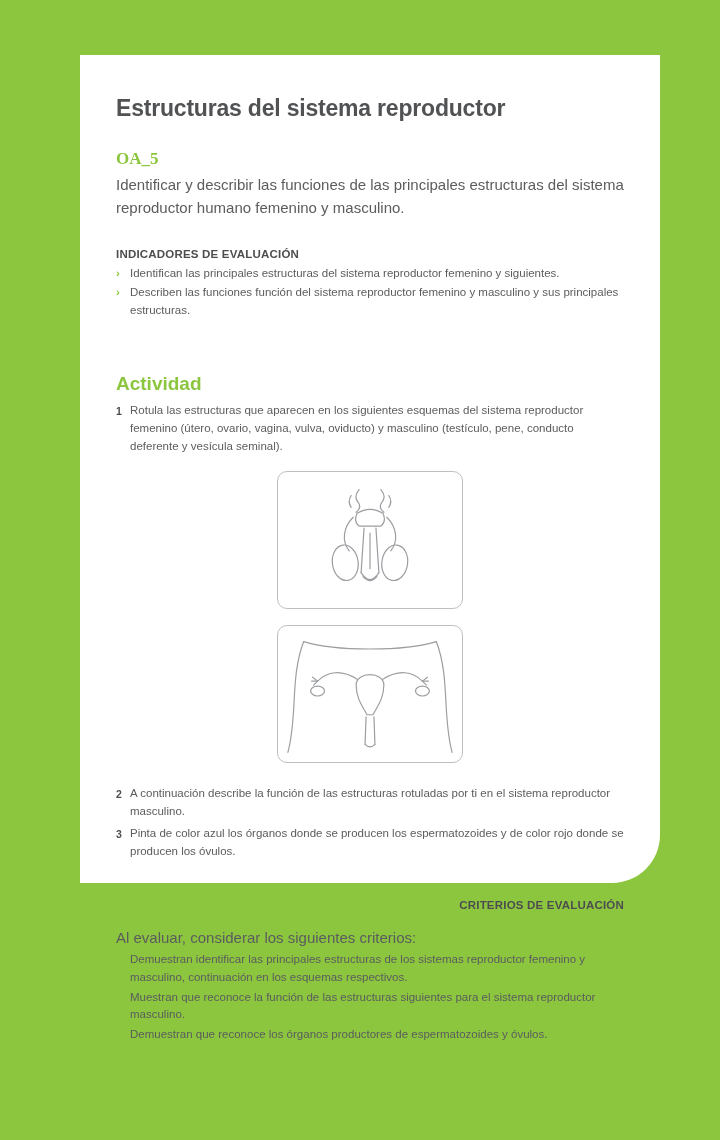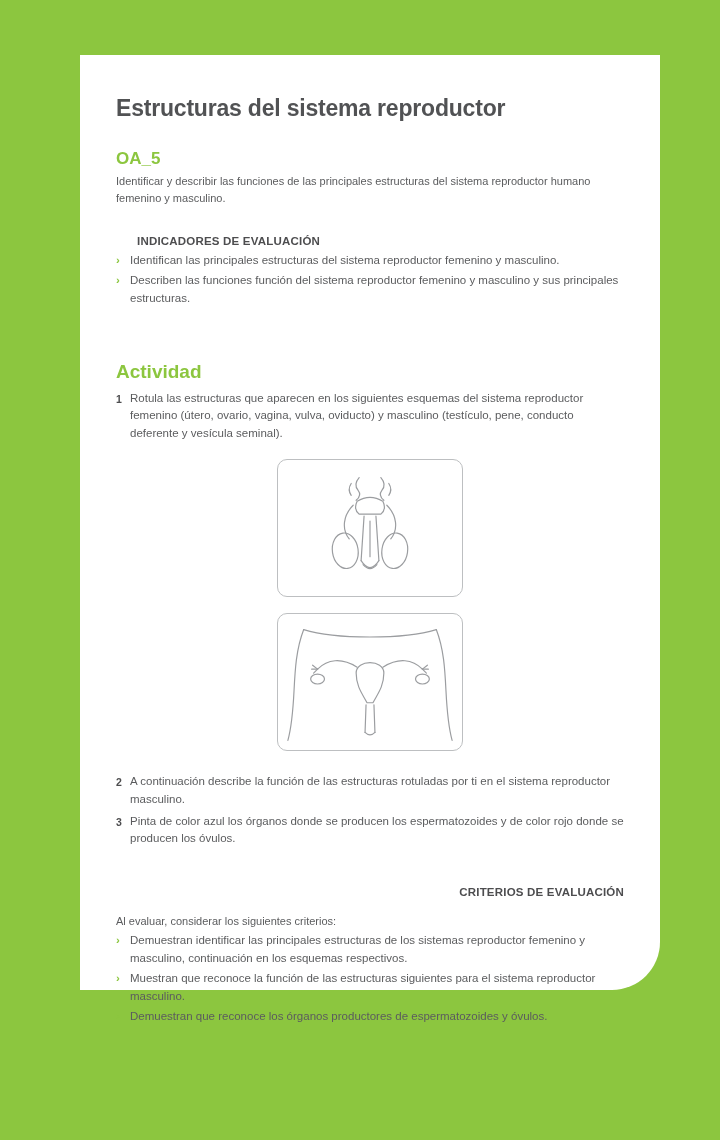--- a/index.html
+++ b/index.html
@@ -6,51 +6,50 @@
   html,body { width:720px; height:1140px; }
   body {
     background:#8CC63F;
     font-family:"Liberation Sans", sans-serif;
     position:relative;
     overflow:hidden;
   }
   .sheet {
     position:absolute;
     left:80px; top:55px;
-    width:580px; height:935px;
+    width:580px; height:828px;
     background:#ffffff;
     border-bottom-right-radius:48px;
     padding:40px 36px 0 36px;
     color:#5B5C5E;
   }
   .page-title {
     font-size:23px;
     font-weight:bold;
     color:#515254;
     letter-spacing:-0.2px;
   }
   .green-heading {
     color:#8CC63F;
     font-weight:bold;
   }
-  .oa-label { font-size:17px; margin-top:27px; }
+  .oa-label { font-size:17px; margin-top:27px;font-family:Liberation Serif, serif; }
   .body-text {
-    font-size:11px;
+    font-size:15px;
     line-height:1.55;
     color:#5B5C5E;
     margin-top:4px;
   }
   .section-heading {
     font-size:11.5px;
     font-weight:bold;
     color:#4D4D4F;
     margin-top:28px;
     margin-bottom:5px;
     letter-spacing:0.2px;
-    margin-left:21px;
   }
   .bullet-row {
     display:flex;
     font-size:11.5px;
     line-height:1.55;
     margin-top:2px;
   }
   .bullet-marker {
     flex:0 0 14px;
     color:#8CC63F;
@@ -96,21 +95,21 @@
 <div class="sheet">
 
   <h1 class="page-title">Estructuras del sistema reproductor</h1>
 
   <h2 class="green-heading oa-label">OA_5</h2>
   <p class="body-text">Identificar y describir las funciones de las principales estructuras del sistema reproductor humano femenino y masculino.</p>
 
   <h3 class="section-heading">INDICADORES DE EVALUACIÓN</h3>
   <div class="bullet-row">
     <span class="bullet-marker">›</span>
-    <span class="bullet-text">Identifican las principales estructuras del sistema reproductor femenino y masculino.</span>
+    <span class="bullet-text">Identifican las principales estructuras del sistema reproductor femenino y siguientes.</span>
   </div>
   <div class="bullet-row">
     <span class="bullet-marker">›</span>
     <span class="bullet-text">Describen las funciones función del sistema reproductor femenino y masculino y sus principales estructuras.</span>
   </div>
 
   <h2 class="green-heading actividad-heading">Actividad</h2>
 
   <div class="num-row">
     <span class="num-marker">1</span>

